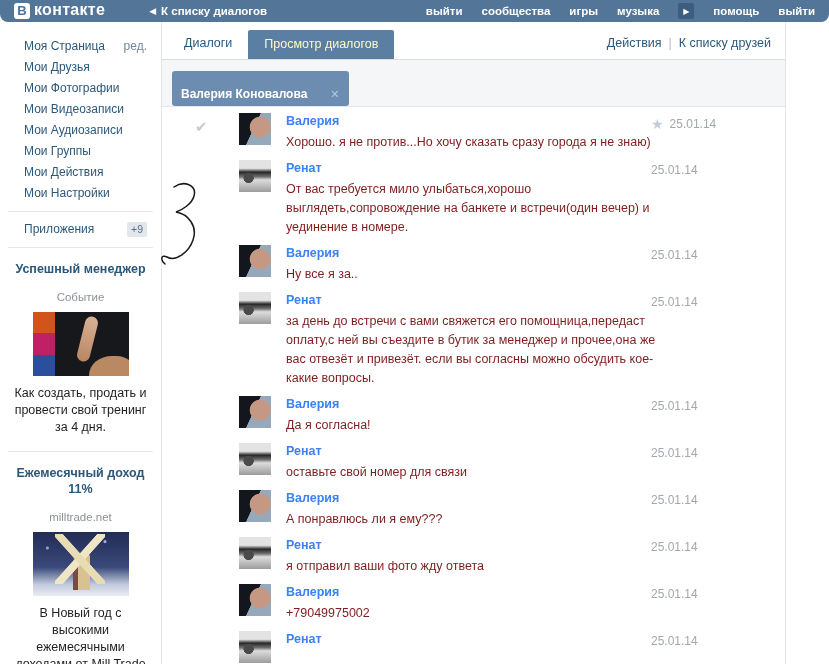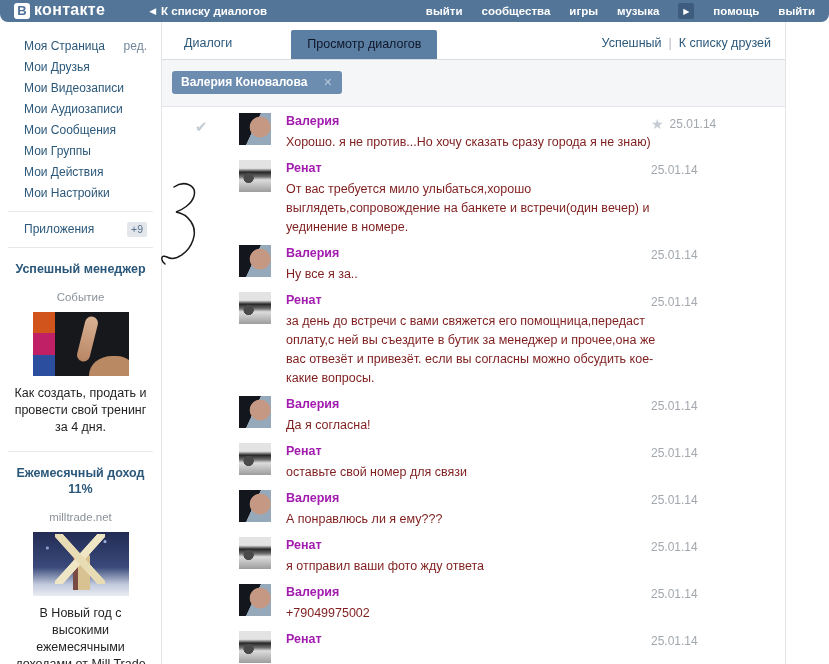--- a/index.html
+++ b/index.html
@@ -53,46 +53,46 @@
     background:linear-gradient(90deg,#7a4b42 0 5px,#d9c291 5px); border-radius:3px 3px 0 0; }
   .img-mill:after { content:""; position:absolute; left:22px; top:2px; width:50px; height:50px;
     background:
       linear-gradient(48deg, transparent 44%, #e8dcb4 45% 55%, transparent 56%),
       linear-gradient(-48deg, transparent 44%, #efe6c6 45% 55%, transparent 56%); }
 
   
   .main { position:absolute; left:161px; top:22px; width:625px; height:642px;
     background:#fff; border-left:1px solid #e4e5e9; border-right:1px solid #e4e5e9; }
 
-  .tabbar { height:38px; display:flex; align-items:flex-end; border-bottom:1px solid #d9dce0;gap:43px; }
+  .tabbar { height:38px; display:flex; align-items:flex-end; border-bottom:1px solid #d9dce0; }
   .tab-inactive { padding:0 16px 9px 22px; color:#2b587a; font-size:12.5px; cursor:pointer; }
-  .tab-active { background:#5b7ea3; color:#0f172a; font-size:12.5px; padding:7px 16px 8px;
+  .tab-active { background:#5b7ea3; color:#fef9c3; font-size:12.5px; padding:7px 16px 8px;
     border-radius:2px 2px 0 0; cursor:default; }
   .tab-actions { margin-left:auto; padding:0 14px 9px 0; font-size:12.5px; display:flex; gap:7px; align-items:center; }
   .tab-actions .lnk { color:#2b587a; cursor:pointer; }
   .tab-actions .sep { color:#b6bac0; }
 
   .chipband { height:47px; background:#f5f6f8; border-bottom:1px solid #e4e5e9; padding:11px 0 0 10px; }
-  .chip { display:inline-flex; align-items:center; gap:16px; background:#6d8db0; color:#fff;
-    font-weight:bold; font-size:12px; border-radius:3px; padding:4px 9px 5px; cursor:pointer; }
+  .chip { display:inline-flex; align-items:center; gap:23px; background:#6d8db0; color:#fff;
+    font-weight:bold; font-size:12px; border-radius:3px; padding:16px 9px 5px; cursor:pointer; }
   .chip .x { color:#b7c9db; font-size:11px; font-weight:bold; cursor:pointer; }
 
   .msglist { padding-top:2px; position:relative; }
   .msg { position:relative; display:flex; padding:4px 0; }
   .gutter { width:77px; flex:none; }
   .check { margin:5px 0 0 33px; color:#c3cbd3; font-size:15px; cursor:pointer; }
   .avatar { width:32px; height:32px; flex:none; cursor:pointer; }
   .av-valeria { background:
       radial-gradient(circle at 66% 44%, #c59883 0 36%, rgba(0,0,0,0) 39%),
       linear-gradient(115deg,#14161d 46%, #96a9ba 47%); }
   .av-renat { background:
       radial-gradient(circle at 30% 56%, #4a4a4a 0 17%, transparent 19%),
       linear-gradient(180deg,#e3e3e3 26%, #262626 38%, #6f6f6f 52%, #dcdcdc 62%, #9d9d9d 100%); }
   .body { margin-left:15px; width:372px; }
-  .name { font-weight:bold; color:#a21caf; font-size:12.5px; line-height:17px; margin-bottom:3px; cursor:pointer; }
+  .name { font-weight:bold; color:#3b82f6; font-size:12.5px; line-height:17px; margin-bottom:3px; cursor:pointer; }
   .mtext { font-size:12.5px; color:#7f1d1d; line-height:19px; }
   .meta { position:absolute; left:489px; top:7px; display:flex; align-items:center; gap:6px;
     color:#a2a8ae; font-size:12px; }
   .star { color:#c6ccd3; font-size:14px; cursor:pointer; }
 
   .annotation3 { position:absolute; left:157px; top:179px; z-index:30; pointer-events:none; }
 </style>
 </head>
 <body>
 
@@ -120,23 +120,23 @@
     </div>
   </div>
 
   <div class="sidebar">
     <div class="menu">
       <div class="menu-item">
         <span class="edit">ред.</span>
         <span>Моя Страница</span>
       </div>
       <div class="menu-item"><span>Мои Друзья</span></div>
+      <div class="menu-item"><span>Мои Фотографии</span></div>
       <div class="menu-item"><span>Мои Видеозаписи</span></div>
       <div class="menu-item"><span>Мои Аудиозаписи</span></div>
-      <div class="menu-item"><span>Мои Сообщения</span></div>
       <div class="menu-item"><span>Мои Группы</span></div>
       <div class="menu-item"><span>Мои Действия</span></div>
       <div class="menu-item"><span>Мои Настройки</span></div>
       <div class="side-div"></div>
       <div class="menu-item">
         <span class="badge">+9</span>
         <span>Приложения</span>
       </div>
     </div>
 
@@ -166,21 +166,21 @@
     </div>
 
   </div>
 
   <div class="main">
 
     <div class="tabbar">
       <div class="tab-inactive">Диалоги</div>
       <div class="tab-active">Просмотр диалогов</div>
       <div class="tab-actions">
-        <span class="lnk">Успешный</span>
+        <span class="lnk">Действия</span>
         <span class="sep">|</span>
         <span class="lnk">К списку друзей</span>
       </div>
     </div>
 
     <div class="chipband">
       <div class="chip">
         <span>Валерия Коновалова</span>
         <span class="x">✕</span>
       </div>

